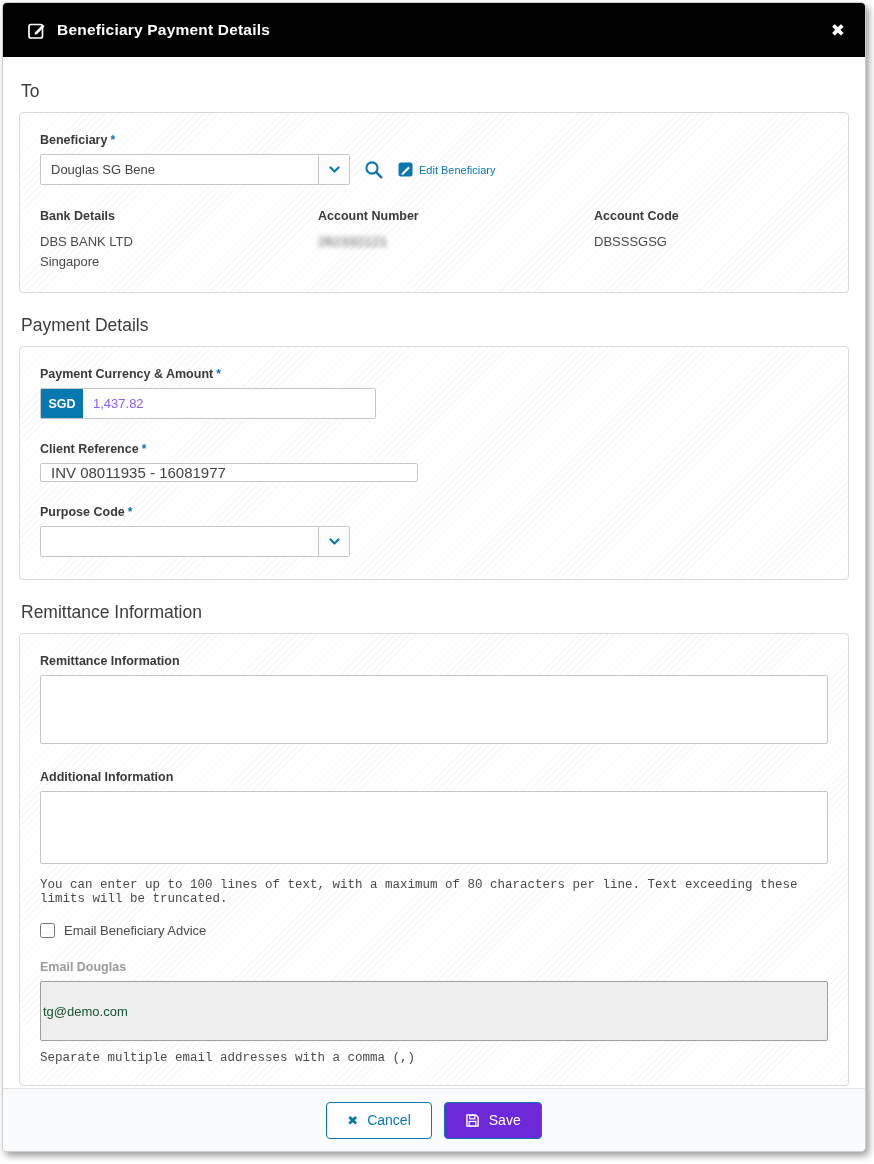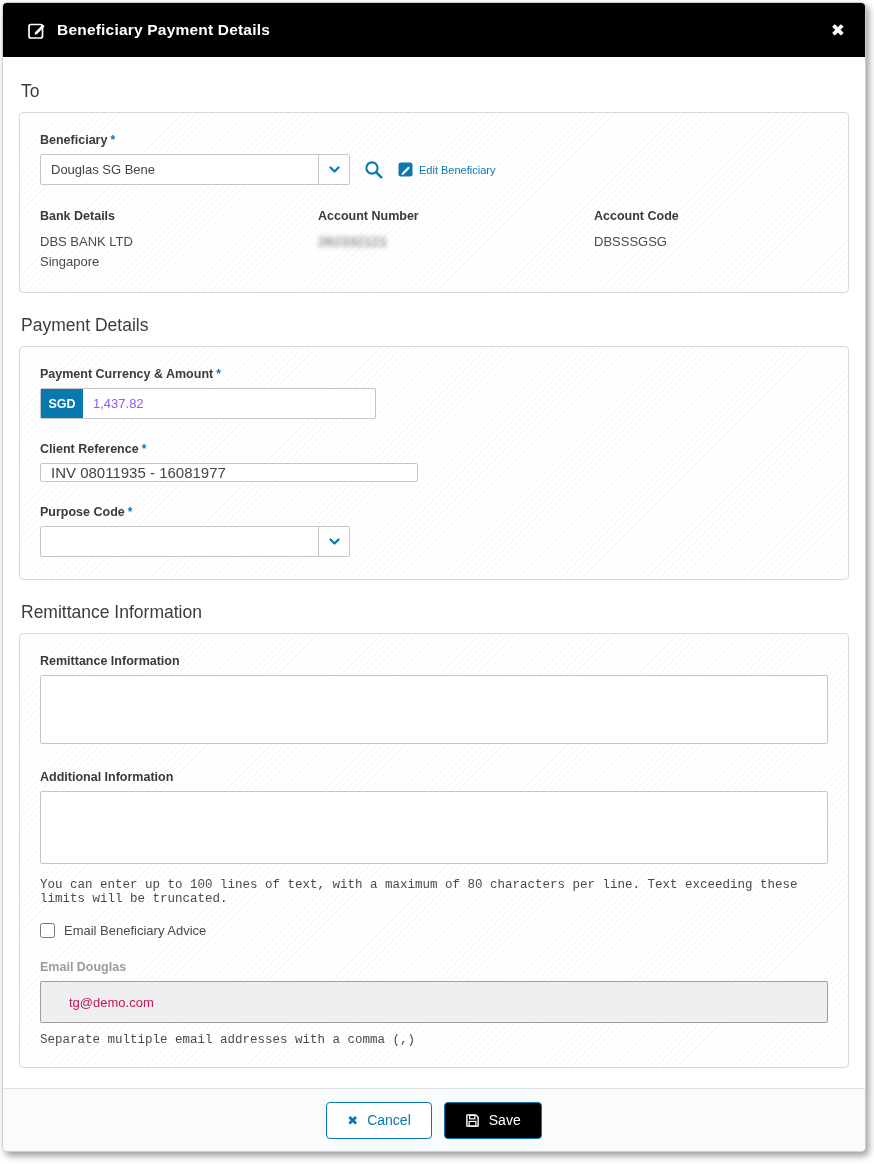--- a/index.html
+++ b/index.html
@@ -143,26 +143,26 @@
     padding: 6px 10px;
   }
   .help-text { font-size: 12.5px; color: #4a4a4a; margin-top: 10px; font-family: Liberation Mono, monospace; }
   .chk-row { display: flex; align-items: center; margin-top: 17px; }
   .chk-row input {
     width: 15px; height: 15px; margin-right: 9px; accent-color: #0878b0;
   }
   .chk-row .chk-label { font-size: 13px; color: #4a4a4a; cursor: pointer; }
   label.fld.disabled { color: #9b9b9b; margin-top: 22px; }
   .email-input {
-    width: 100%; height: 42px;
+    width: 100%; height: 60px;
     border: 1px solid #9f9f9f; border-radius: 2px;
     background: #efefef;
     font-family: "Liberation Sans", sans-serif;
-    font-size: 13px; color: #be185d;
-    padding: 0 28px;
+    font-size: 13px; color: #14532d;
+    padding: 0 2px;
   }
   
   .modal-footer {
     flex: 0 0 63px;
     border-top: 1px solid #e2e2e2;
     background: #fafbfc;
     display: flex; align-items: center; justify-content: center;
     gap: 12px;
   }
   .btn {
@@ -173,21 +173,21 @@
     display: inline-flex; align-items: center; justify-content: center;
     padding: 0 20px;
     cursor: pointer;
   }
   .btn .bicon { margin-right: 9px; display: inline-flex; align-items: center; }
   .btn-cancel {
     background: #fff; color: #0878b0; border: 1px solid #0878b0;
   }
   .btn-cancel .x-glyph { font-family: "DejaVu Sans", sans-serif; font-weight: bold; font-size: 13px; }
   .btn-save {
-    background: #000000; color: #fff; border: 1px solid #0878b0;
+    background: #6d28d9; color: #fff; border: 1px solid #0878b0;
   }
 </style>
 </head>
 <body>
 
 <div class="modal">
 
   <div class="modal-header">
     <svg class="hicon" viewBox="0 0 20 20">
       <rect x="2" y="4.5" width="13.5" height="13.5" rx="2" fill="none" stroke="#ffffff" stroke-width="1.7"></rect>

